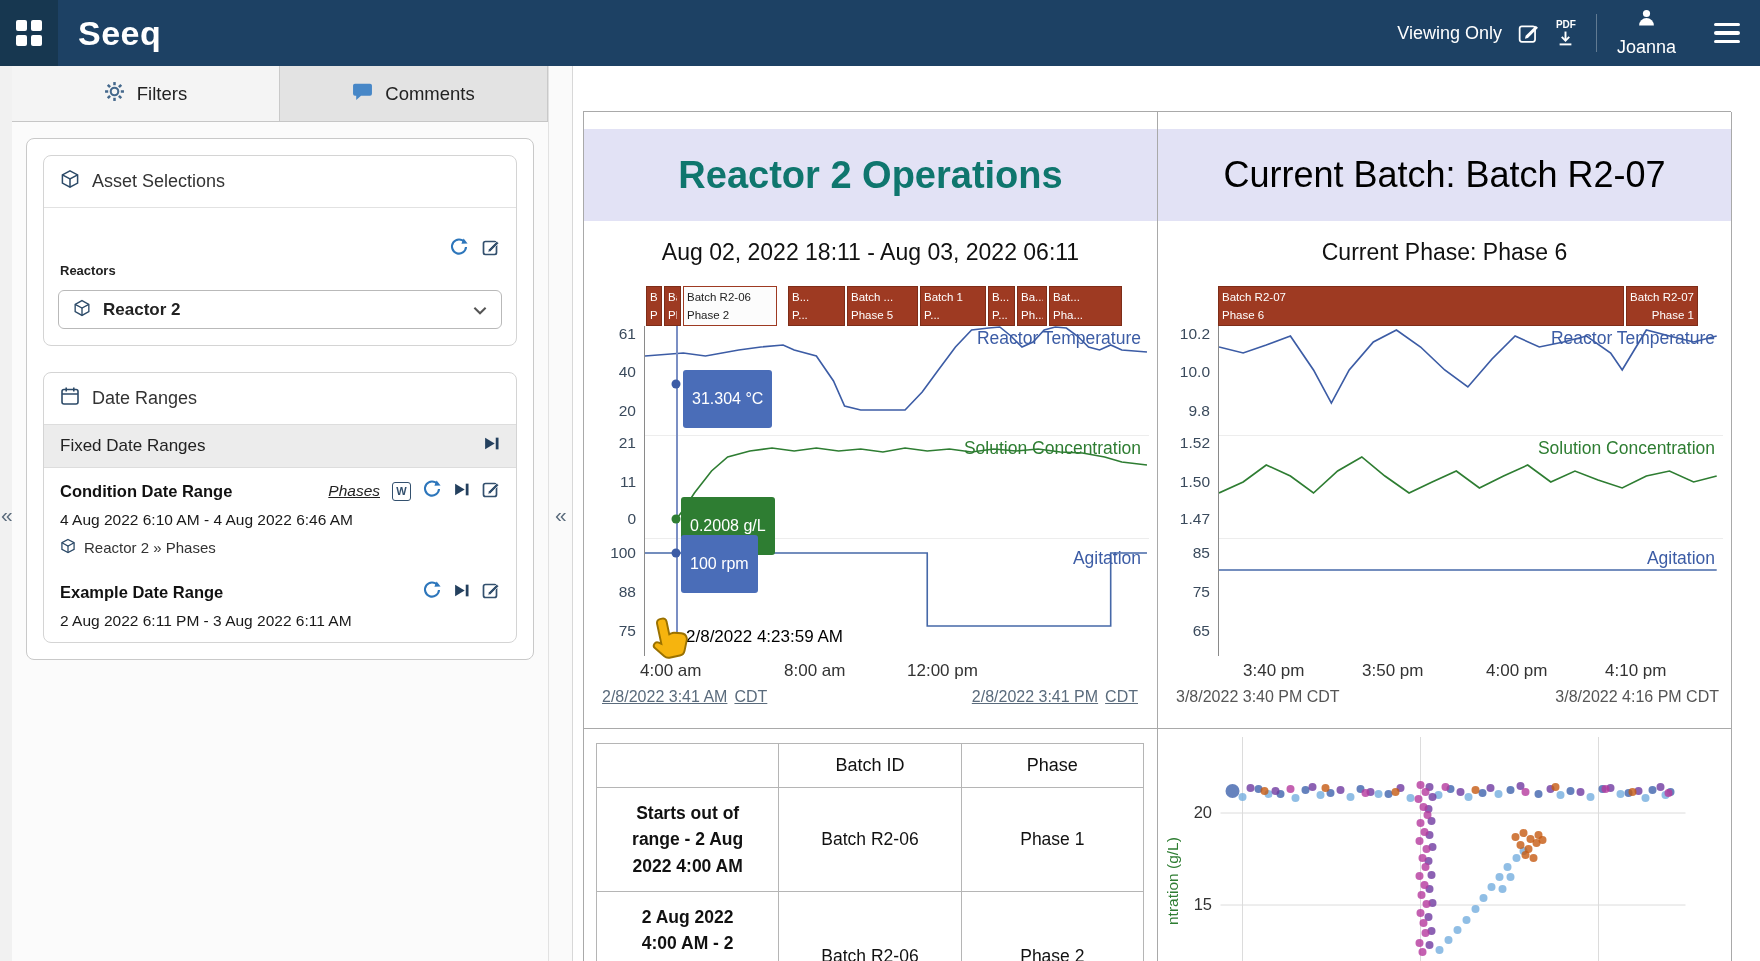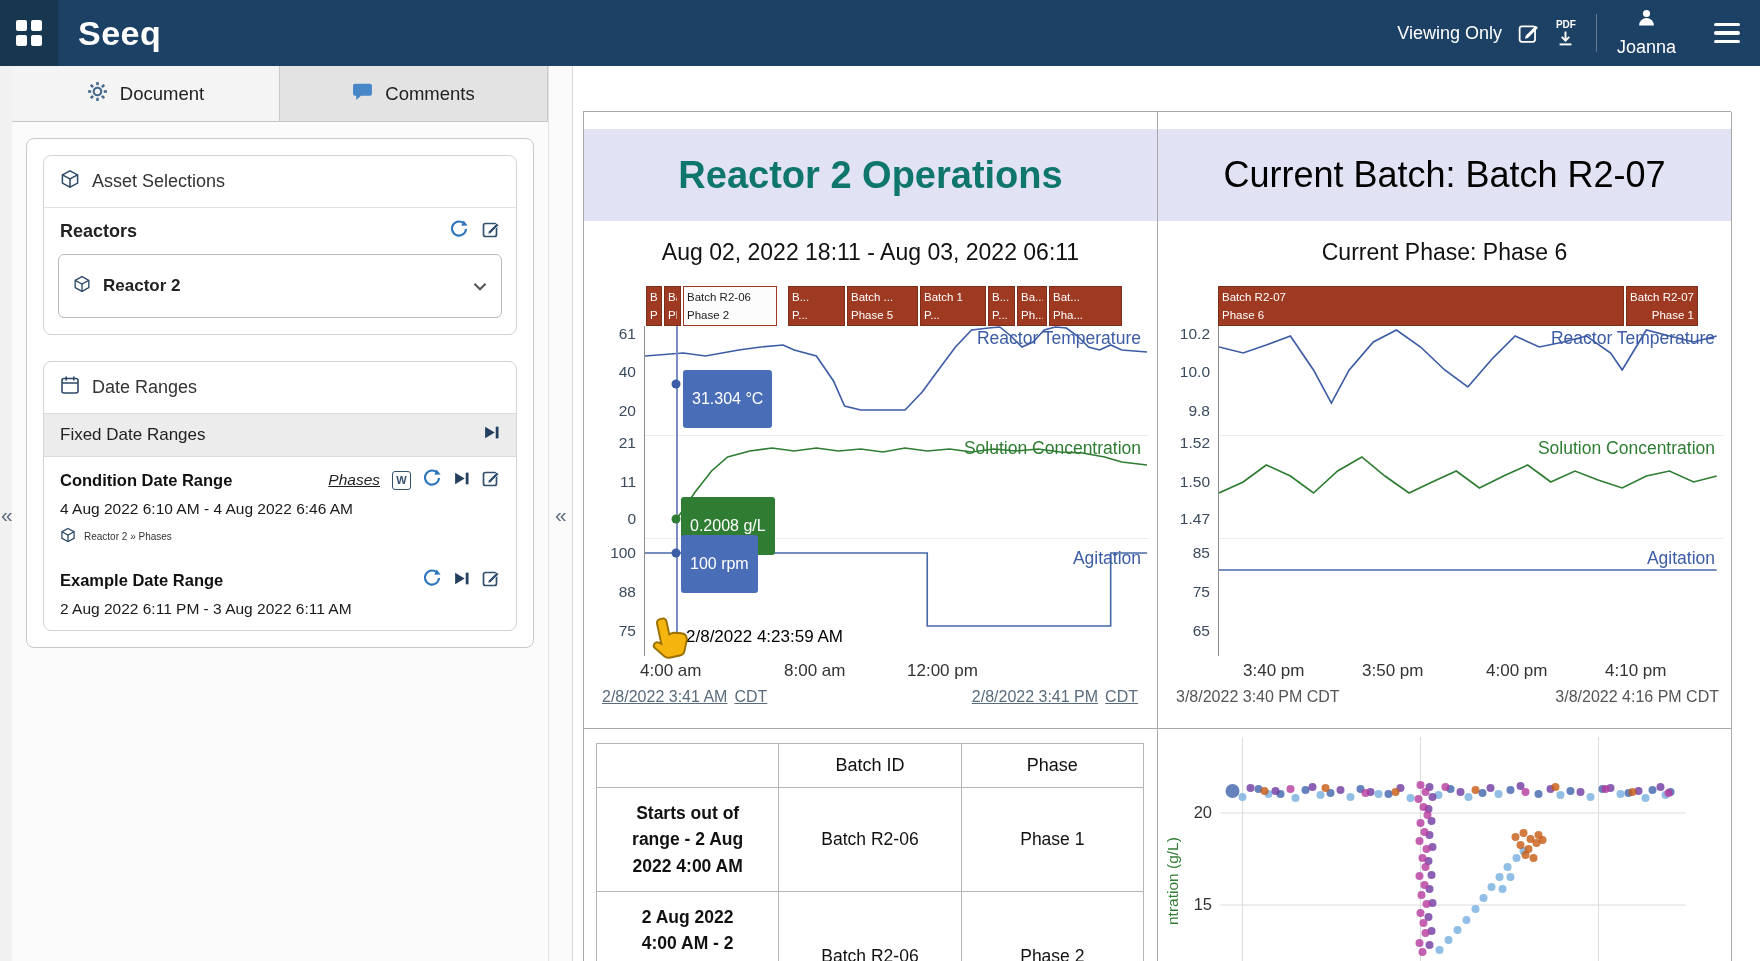--- a/index.html
+++ b/index.html
@@ -37,37 +37,37 @@
   .tab { flex:1; display:flex; align-items:center; justify-content:center; gap:12px; font-size:18.5px;
          color:#222; border-right:1px solid #c9c9c9; cursor:pointer; background:#e3e3e3; }
   .tab.active { background:#f4f4f4; }
   .sidebar-body { flex:1; padding:16px 14px; }
   .outer-card { background:#fff; border:1px solid #c9c9c9; border-radius:8px; padding:16px;
                 display:flex; flex-direction:column; gap:26px; }
   .inner-card { border:1px solid #d4d4d4; border-radius:8px; overflow:hidden; background:#fff; }
   .card-header { display:flex; align-items:center; gap:12px; padding:13px 16px; font-size:18px; color:#333; }
   .hr { border-top:1px solid #e2e2e2; }
   .reactors-row { display:flex; align-items:center; justify-content:space-between; padding:12px 16px 2px; }
-  .reactors-row .lbl { font-weight:bold; font-size:18px; color:#222; }
+  .reactors-row .lbl { font-weight:bold; font-size:13px; color:#222;margin-top:43px; }
   .row-icons { display:flex; gap:14px; align-items:center; }
-  .dropdown { margin:10px 14px 16px; border:1px solid #b9b9b9; border-radius:6px; height:64px;
+  .dropdown { margin:10px 14px 16px; border:1px solid #b9b9b9; border-radius:6px; height:39px;
               display:flex; align-items:center; gap:12px; padding:0 14px; cursor:pointer; background:#fff; }
   .dropdown .val { font-weight:bold; font-size:17px; color:#222; }
   .dd-chevron { margin-left:auto; }
   .fixed-hdr { background:#ececec; border-top:1px solid #ddd; border-bottom:1px solid #ddd; padding:10px 16px;
                display:flex; align-items:center; justify-content:space-between; font-size:17px; color:#222; }
   .dr-item { padding:12px 16px 12px; }
   .dr-top { display:flex; align-items:center; justify-content:space-between; }
   .dr-name { font-weight:bold; font-size:16.5px; color:#111; }
   .dr-actions { display:flex; align-items:center; gap:12px; }
   .phases-link { font-style:italic; text-decoration:underline; font-size:15.5px; color:#222; cursor:pointer; }
   .w-badge { width:19px; height:19px; border:1.6px solid #33506e; border-radius:3px; font-size:11px;
              font-weight:bold; color:#33506e; display:grid; place-items:center; }
   .dr-range { font-size:15.5px; color:#1a1a1a; margin-top:9px; }
-  .dr-asset { display:flex; align-items:center; gap:8px; font-size:10px; color:#333; margin-top:9px; }
+  .dr-asset { display:flex; align-items:center; gap:8px; font-size:15px; color:#333; margin-top:9px; }
 
   
   .doc-grid { margin:45px 0 0 10px; width:1148px; display:grid; grid-template-columns:574px 574px;
               border-top:1px solid #a9a9a9; border-left:1px solid #a9a9a9; }
   .cell { border-right:1px solid #a9a9a9; border-bottom:1px solid #a9a9a9; overflow:hidden; background:#fff; }
   .cell-top { height:617px; }
   .cell-bottom { height:420px; }
   .title-band { margin-top:17px; height:92px; background:#e2e2f5; display:grid; place-items:center; }
   .title-band .t1 { font-size:38px; font-weight:bold; color:#0f766e; }
   .title-band .t2 { font-size:36px; font-weight:normal; color:#000000; }
@@ -184,21 +184,21 @@
                 <line x1="10" y1="16" x2="10" y2="19"></line>
                 <line x1="1" y1="10" x2="4" y2="10"></line>
                 <line x1="16" y1="10" x2="19" y2="10"></line>
                 <line x1="3.6" y1="3.6" x2="5.8" y2="5.8"></line>
                 <line x1="14.2" y1="14.2" x2="16.4" y2="16.4"></line>
                 <line x1="3.6" y1="16.4" x2="5.8" y2="14.2"></line>
                 <line x1="14.2" y1="5.8" x2="16.4" y2="3.6"></line>
               </g>
             </svg>
         </span>
-        <span>Document</span>
+        <span>Filters</span>
       </div>
       <div class="tab">
         <span>
           <svg viewBox="0 0 20 18" width="21" height="19">
               <path d="M1 3.3 A1.8 1.8 0 0 1 2.8 1.5 H17.2 A1.8 1.8 0 0 1 19 3.3 V11.2 A1.8 1.8 0 0 1 17.2 13 H8.6 L4 17 V13 H2.8 A1.8 1.8 0 0 1 1 11.2 Z" fill="#4787c7"></path>
             </svg>
         </span>
         <span>Comments</span>
       </div>
     </div>

